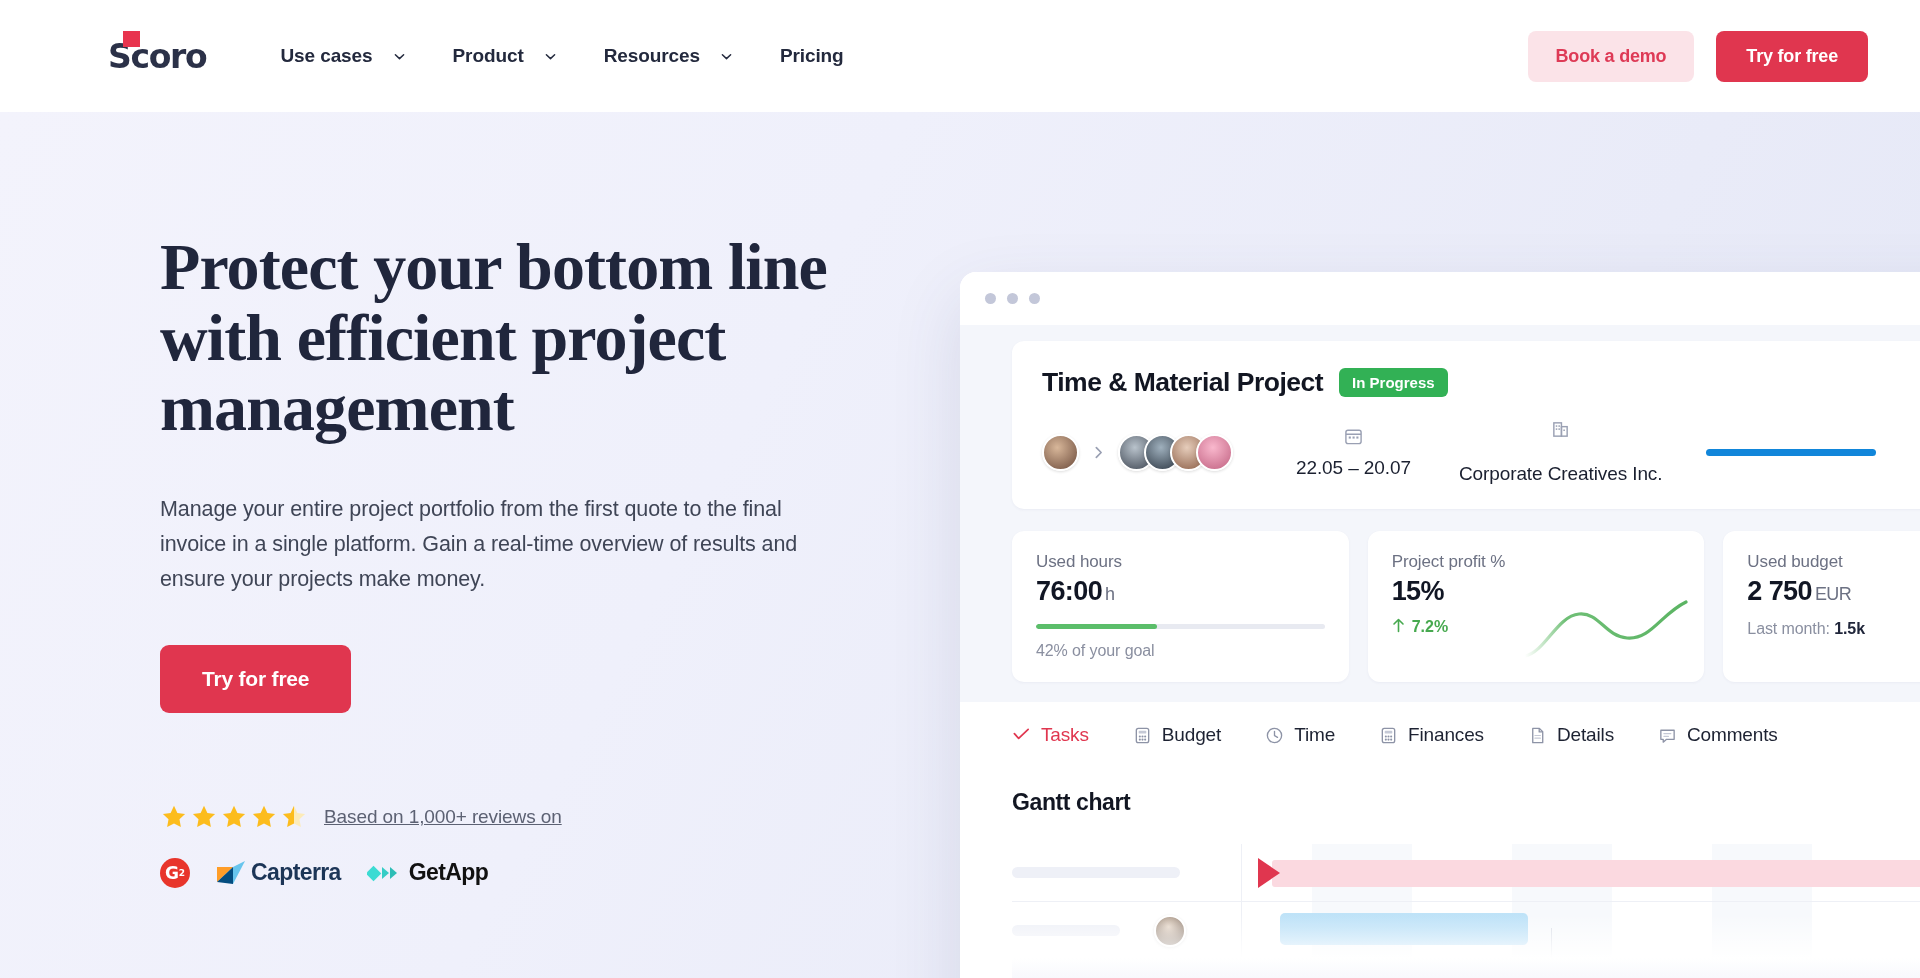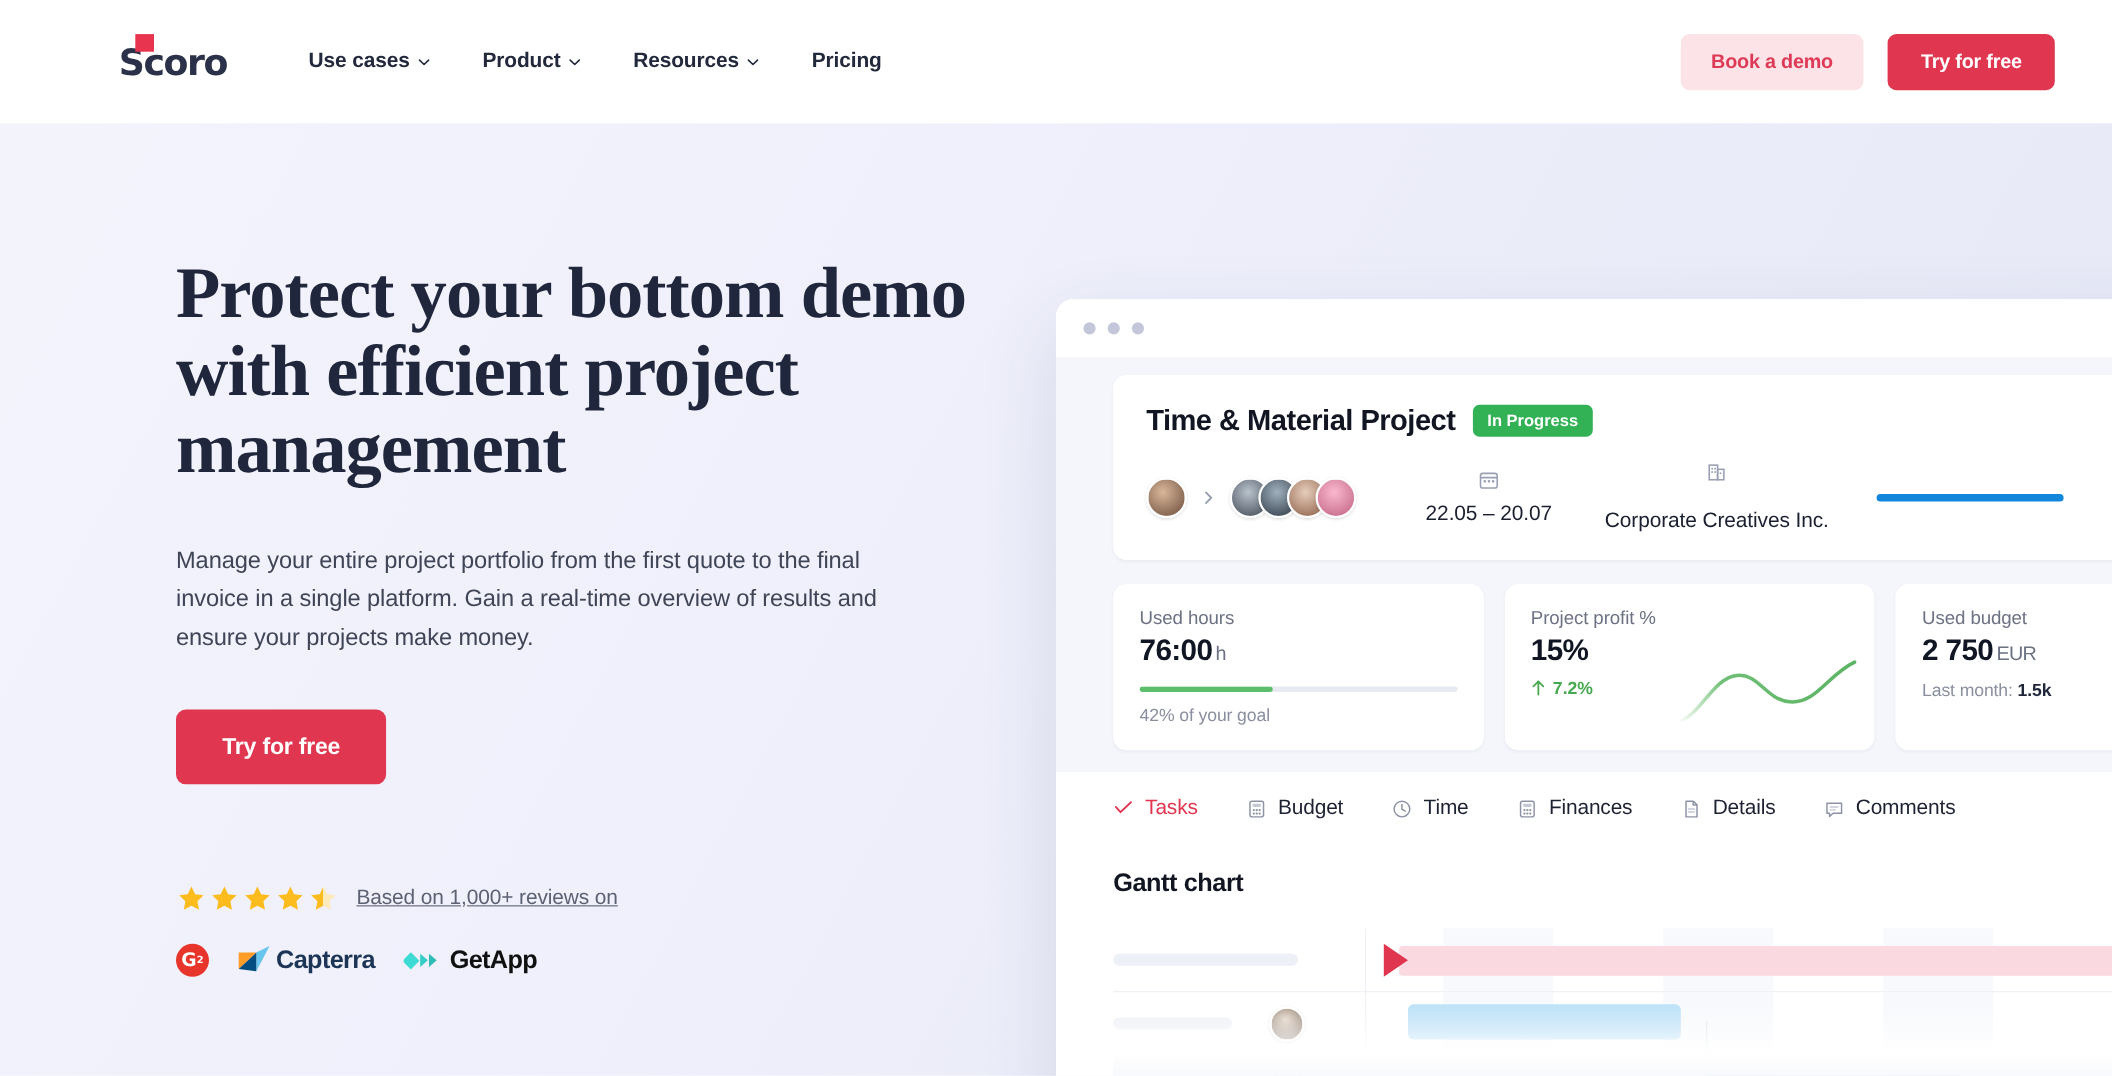--- a/index.html
+++ b/index.html
@@ -23,21 +23,21 @@
     letter-spacing:-1.3px; line-height:1;
     font-family:"DejaVu Sans", sans-serif;
   }
   .logo-flag {
     position:absolute; top:-9px; left:15px;
     width:17px; height:16px; background:#E8344E;
   }
   .nav-links { display:flex; align-items:center; gap:48px; }
   .nav-link {
     font-size:19px; font-weight:600; color:#23293d;
-    display:flex; align-items:center; gap:7px; cursor:pointer;
+    display:flex; align-items:center; gap:21px; cursor:pointer;
     letter-spacing:-0.1px;
   }
   .chev { width:11px; height:11px; display:block; }
   .chev svg { display:block; }
   .nav-right { margin-left:auto; display:flex; align-items:center; gap:22px; }
   .btn {
     border:none; cursor:pointer; border-radius:8px;
     font-size:18px; font-weight:700; letter-spacing:-0.2px;
     font-family:"Liberation Sans", sans-serif;
   }
@@ -70,21 +70,21 @@
   .proof-text { font-size:19px; color:#5c6173; letter-spacing:-0.1px;text-decoration:underline; }
   .logos { display:flex; align-items:center; gap:26px; margin-top:27px; }
   .g2 {
     width:30px; height:30px; border-radius:50%;
     background:#E8352B; color:#fff;
     font-size:17px; font-weight:700;
     display:flex; align-items:center; justify-content:center;
     font-family:"DejaVu Sans", sans-serif;
   }
   .g2 sup { font-size:9px; }
-  .cap { display:flex; align-items:flex-start; gap:5px; }
+  .cap { display:flex; align-items:flex-end; gap:5px; }
   .cap-name { font-size:23px; font-weight:700; color:#1c3557; letter-spacing:-0.6px; }
   .ga { display:flex; align-items:center; gap:8px; }
   .ga-name { font-size:23px; font-weight:700; color:#111; letter-spacing:-0.6px; }
 
   
   .mock {
     position:absolute; left:960px; top:160px;
     width:1120px; height:790px;
     background:#fff; border-radius:16px 0 0 0;
     box-shadow:0 26px 70px rgba(60,66,110,.13);
@@ -203,21 +203,21 @@
 
   <div class="nav-right">
     <button class="btn btn-demo">Book a demo</button>
     <button class="btn btn-try-nav">Try for free</button>
   </div>
 </nav>
 
 <section class="hero">
 
   <div class="hero-left">
-    <h1 class="headline">Protect your bottom demo with efficient project management</h1>
+    <h1 class="headline">Protect your bottom line with efficient project management</h1>
     <p class="sub">Manage your entire project portfolio from the first quote to the final invoice in a single platform. Gain a real-time overview of results and ensure your projects make money.</p>
     <button class="btn btn-try-hero">Try for free</button>
 
     <div class="proof">
       <div class="stars-row">
         <div class="stars">
           <svg width="28" height="28" viewBox="0 0 24 24">
               <path d="M12 2.4l2.9 6.1 6.6.9-4.8 4.6 1.2 6.6L12 17.5 6.1 20.6l1.2-6.6L2.5 9.4l6.6-.9z" fill="#FCBC1D"></path>
             </svg>
           <svg width="28" height="28" viewBox="0 0 24 24">

